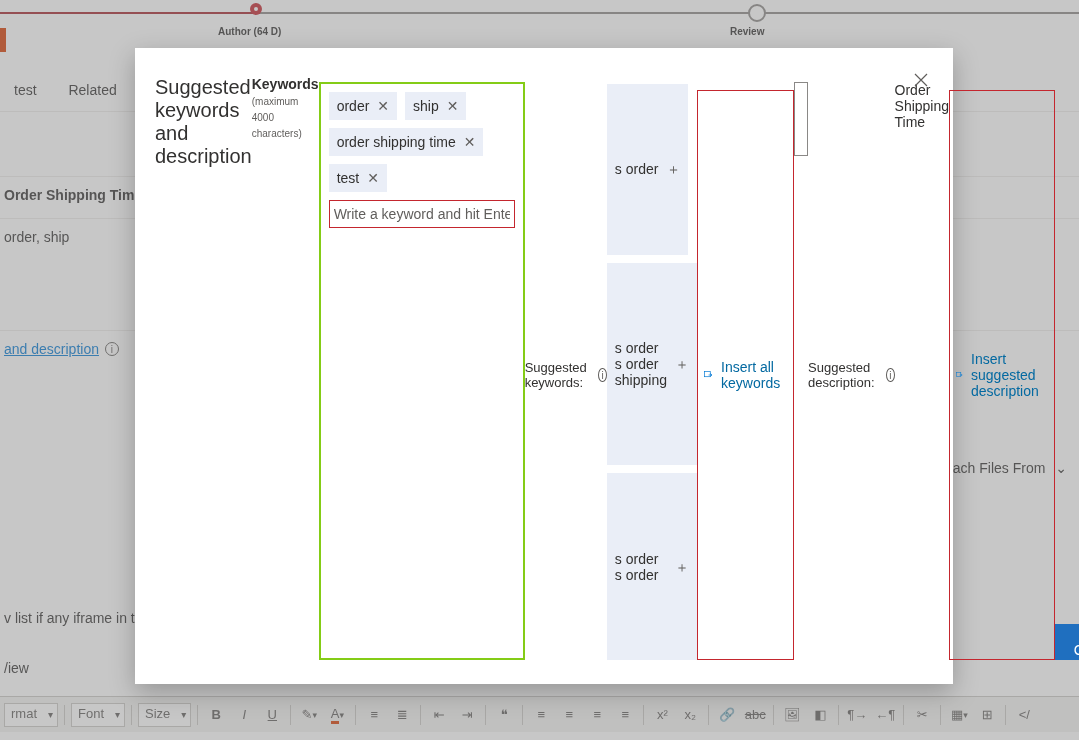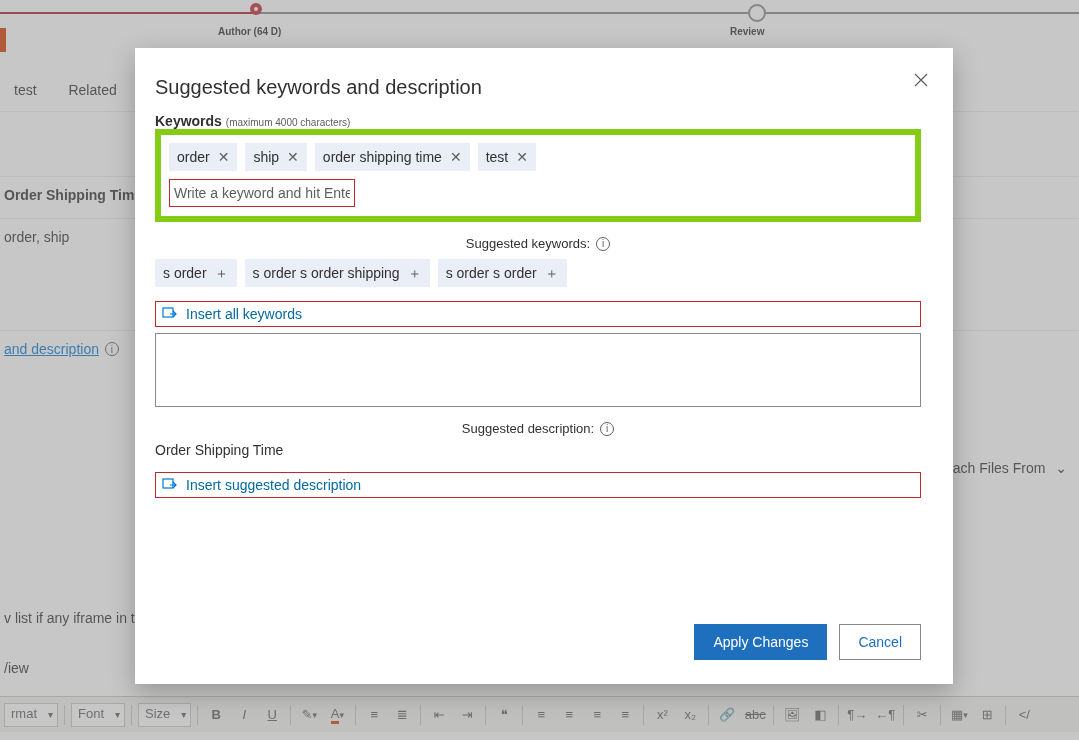--- a/index.html
+++ b/index.html
@@ -33,28 +33,28 @@
 .chev { margin-left:6px; }
 
 
 .toolbar-bottom { position:absolute; left:0; right:0; top:696px; height:36px; border-top:1px solid #c8c6c4; display:flex; align-items:center; gap:4px; padding:0 4px; background:#f3f2f1; font-size:13px; color:#605e5c; }
 .tb-combo { border:1px solid #c8c6c4; background:#fff; height:24px; padding:2px 20px 2px 6px; position:relative; }
 .tb-combo .caret { position:absolute; right:4px; top:5px; font-size:10px; }
 .tb-btn { width:24px; height:24px; display:flex; align-items:center; justify-content:center; position:relative; }
 .tb-sep { width:1px; height:20px; background:#c8c6c4; margin:0 2px; }
 
 
-.modal { position:absolute; left:135px; top:48px; width:818px; height:636px; background:#fff; box-shadow: 0 8px 24px rgba(0,0,0,0.25); z-index:10; padding:28px 32px 24px 20px; display:flex; flex-direction:column; }
+.modal { position:absolute; left:135px; top:48px; width:818px; height:636px; background:#fff; box-shadow: 0 8px 24px rgba(0,0,0,0.25); z-index:10; padding:28px 32px 24px 20px; display:flex; flex-direction:row; }
 .modal-close { position:absolute; top:20px; right:20px; width:24px; height:24px; color:#605e5c; cursor:pointer; display:flex; align-items:center; justify-content:center; }
 .modal h1 { font-size:20px; font-weight:400; color:#323130; margin-bottom:14px; }
 .modal .subtitle { color:#323130; margin-bottom:18px; }
 .section-label { font-weight:600; color:#323130; }
 .section-hint { font-weight:400; color:#605e5c; font-size:10px; }
 
-.kw-box { border:6px solid #84cc16; margin-top:0; padding:8px 8px 9px 8px; }
+.kw-box { border:2px solid #84cc16; margin-top:6px; padding:8px 8px 9px 8px; }
 .chip-row { display:flex; flex-wrap:wrap; gap:8px; }
 .chip { background:#eaeef7; color:#323130; padding:6px 8px; display:inline-flex; align-items:center; gap:8px; font-size:14px; }
 .chip .x, .chip .plus { color:#605e5c; cursor:pointer; font-size:14px; line-height:1; }
 .kw-input-wrap { border:1px solid #c4262e; display:inline-block; margin-top:8px; padding:0; }
 .kw-input { border:none; outline:none; width:184px; height:26px; font-size:14px; padding:2px 4px; color:#605e5c; background: #fff; }
 .kw-input::placeholder { color:#605e5c; }
 
 .sugg-row { margin-top:14px; color:#323130; font-size:13px; display:flex; align-items:center; gap:6px;justify-content:center; }
 .info-ico { width:14px; height:14px; border:1px solid #605e5c; border-radius:50%; display:inline-flex; align-items:center; justify-content:center; font-size:10px; color:#605e5c; }
 .sugg-chips { margin-top:8px; }

